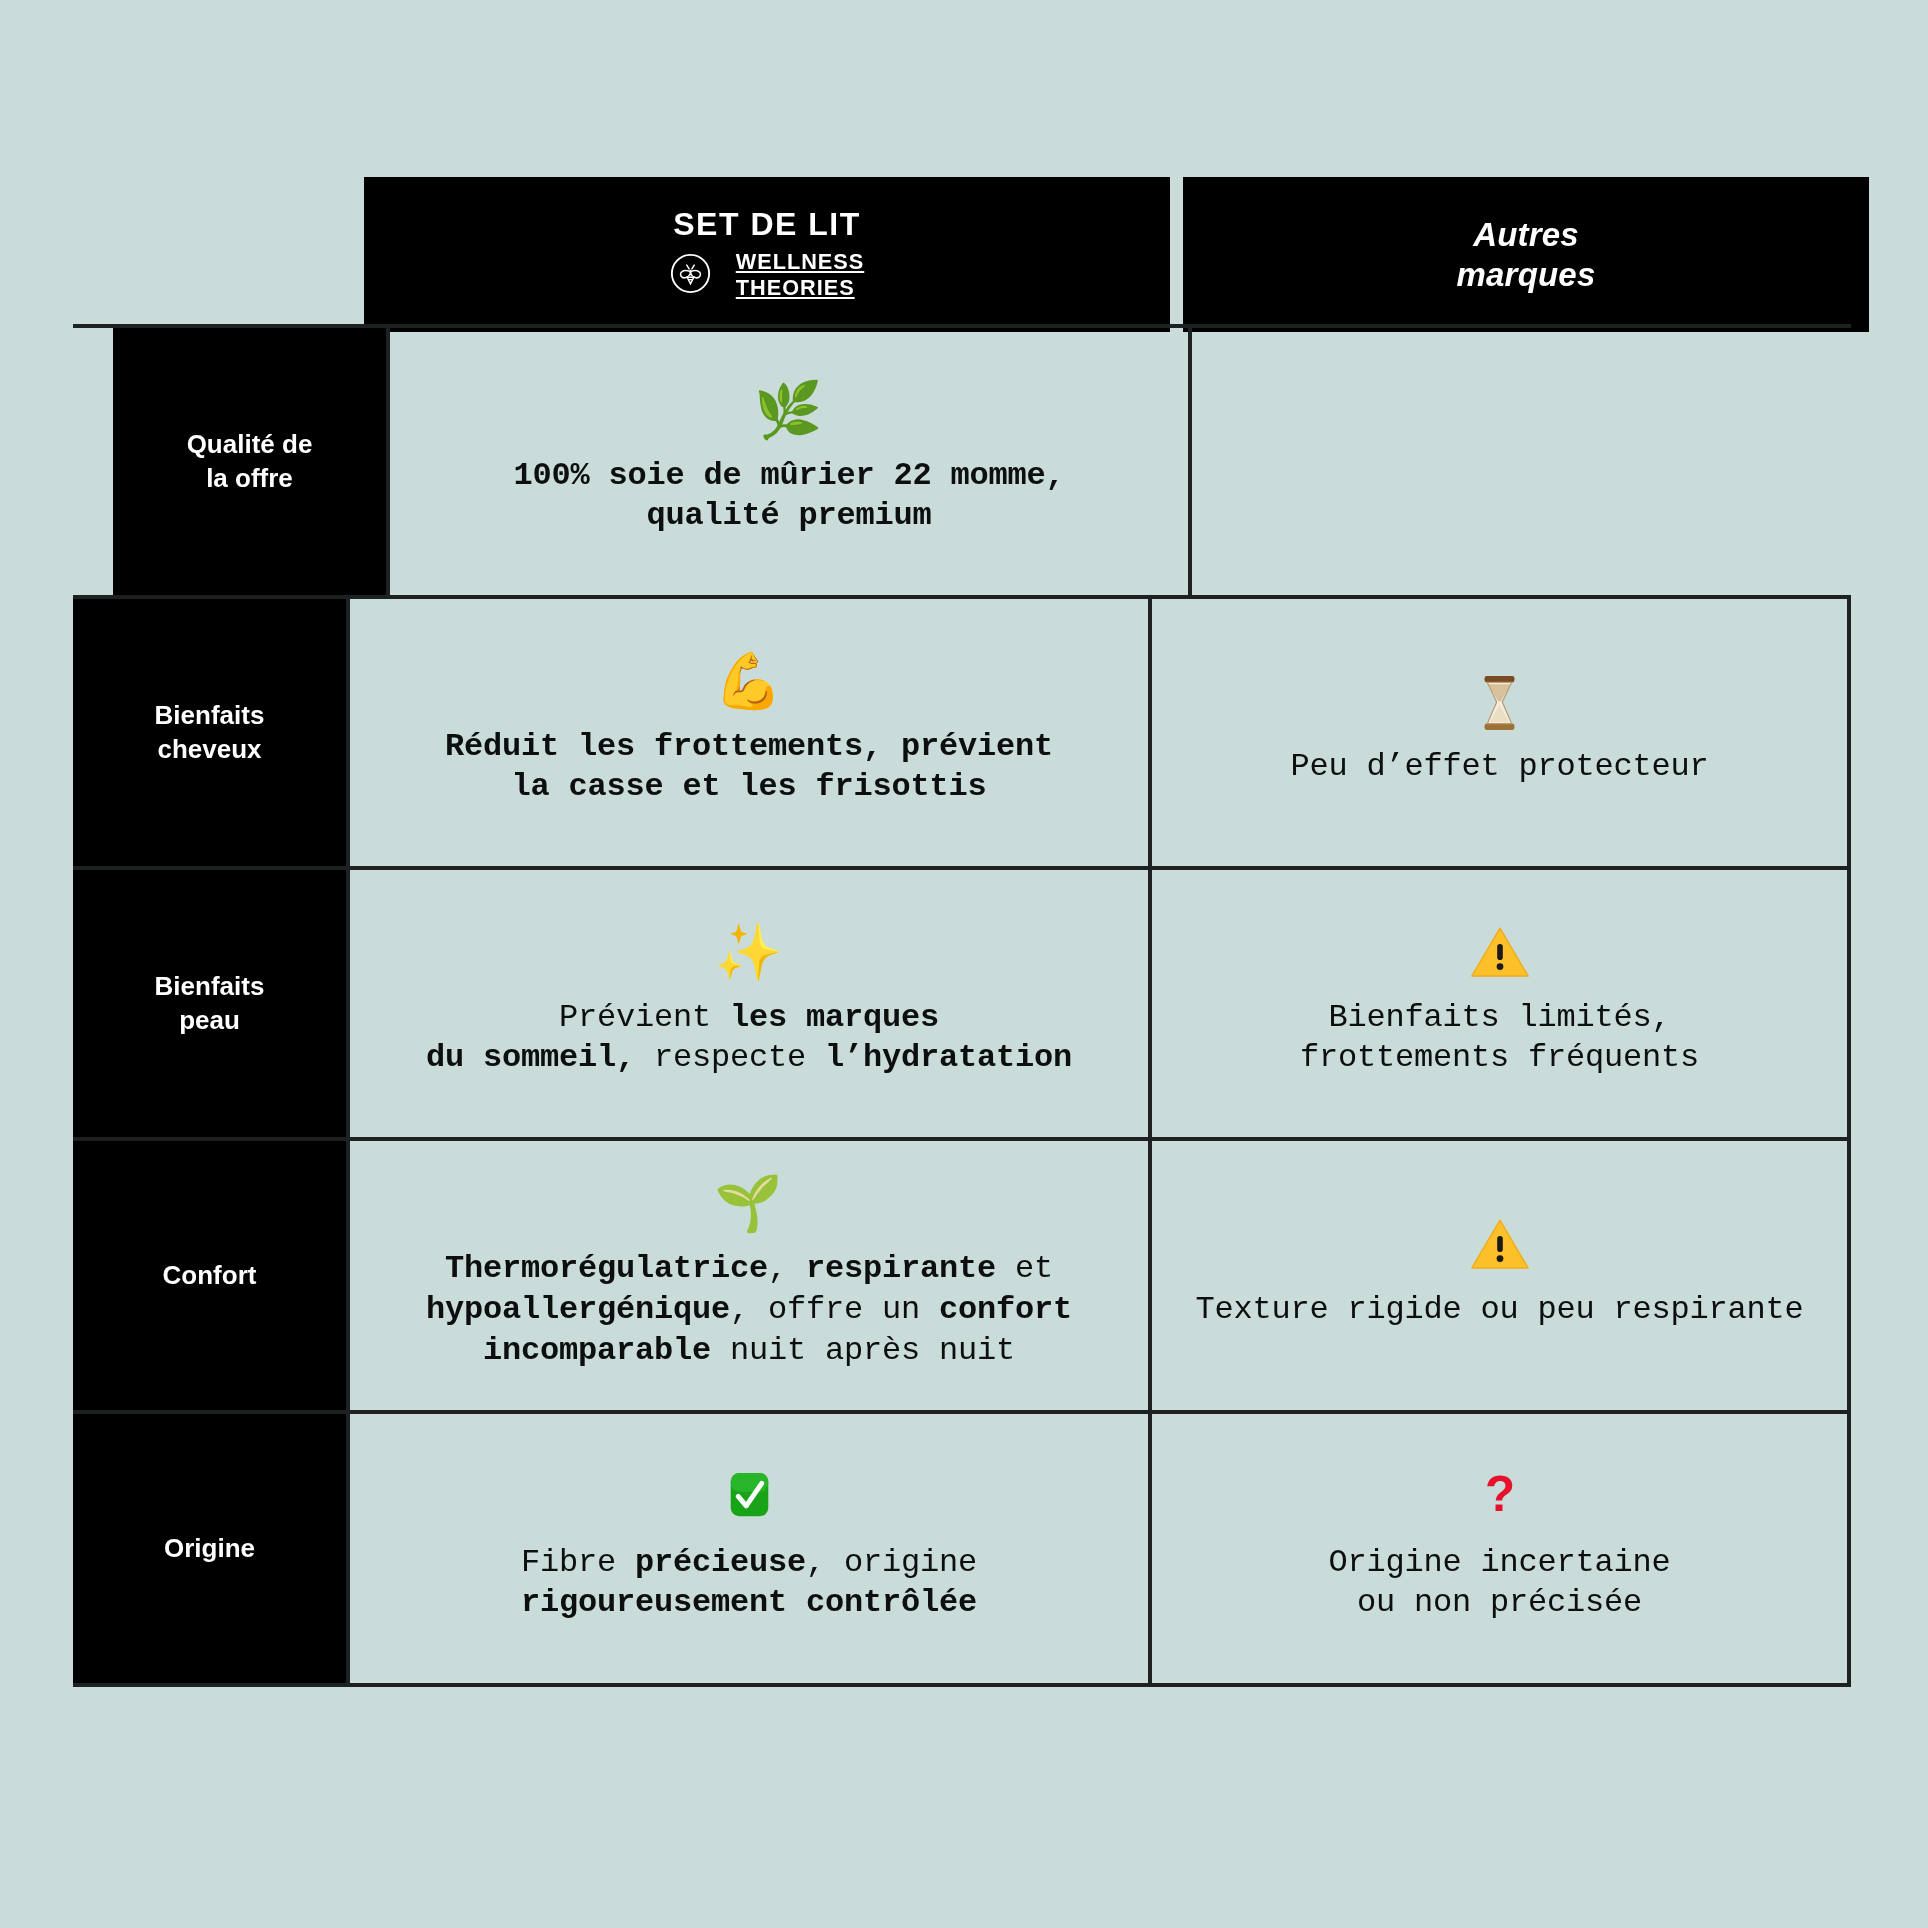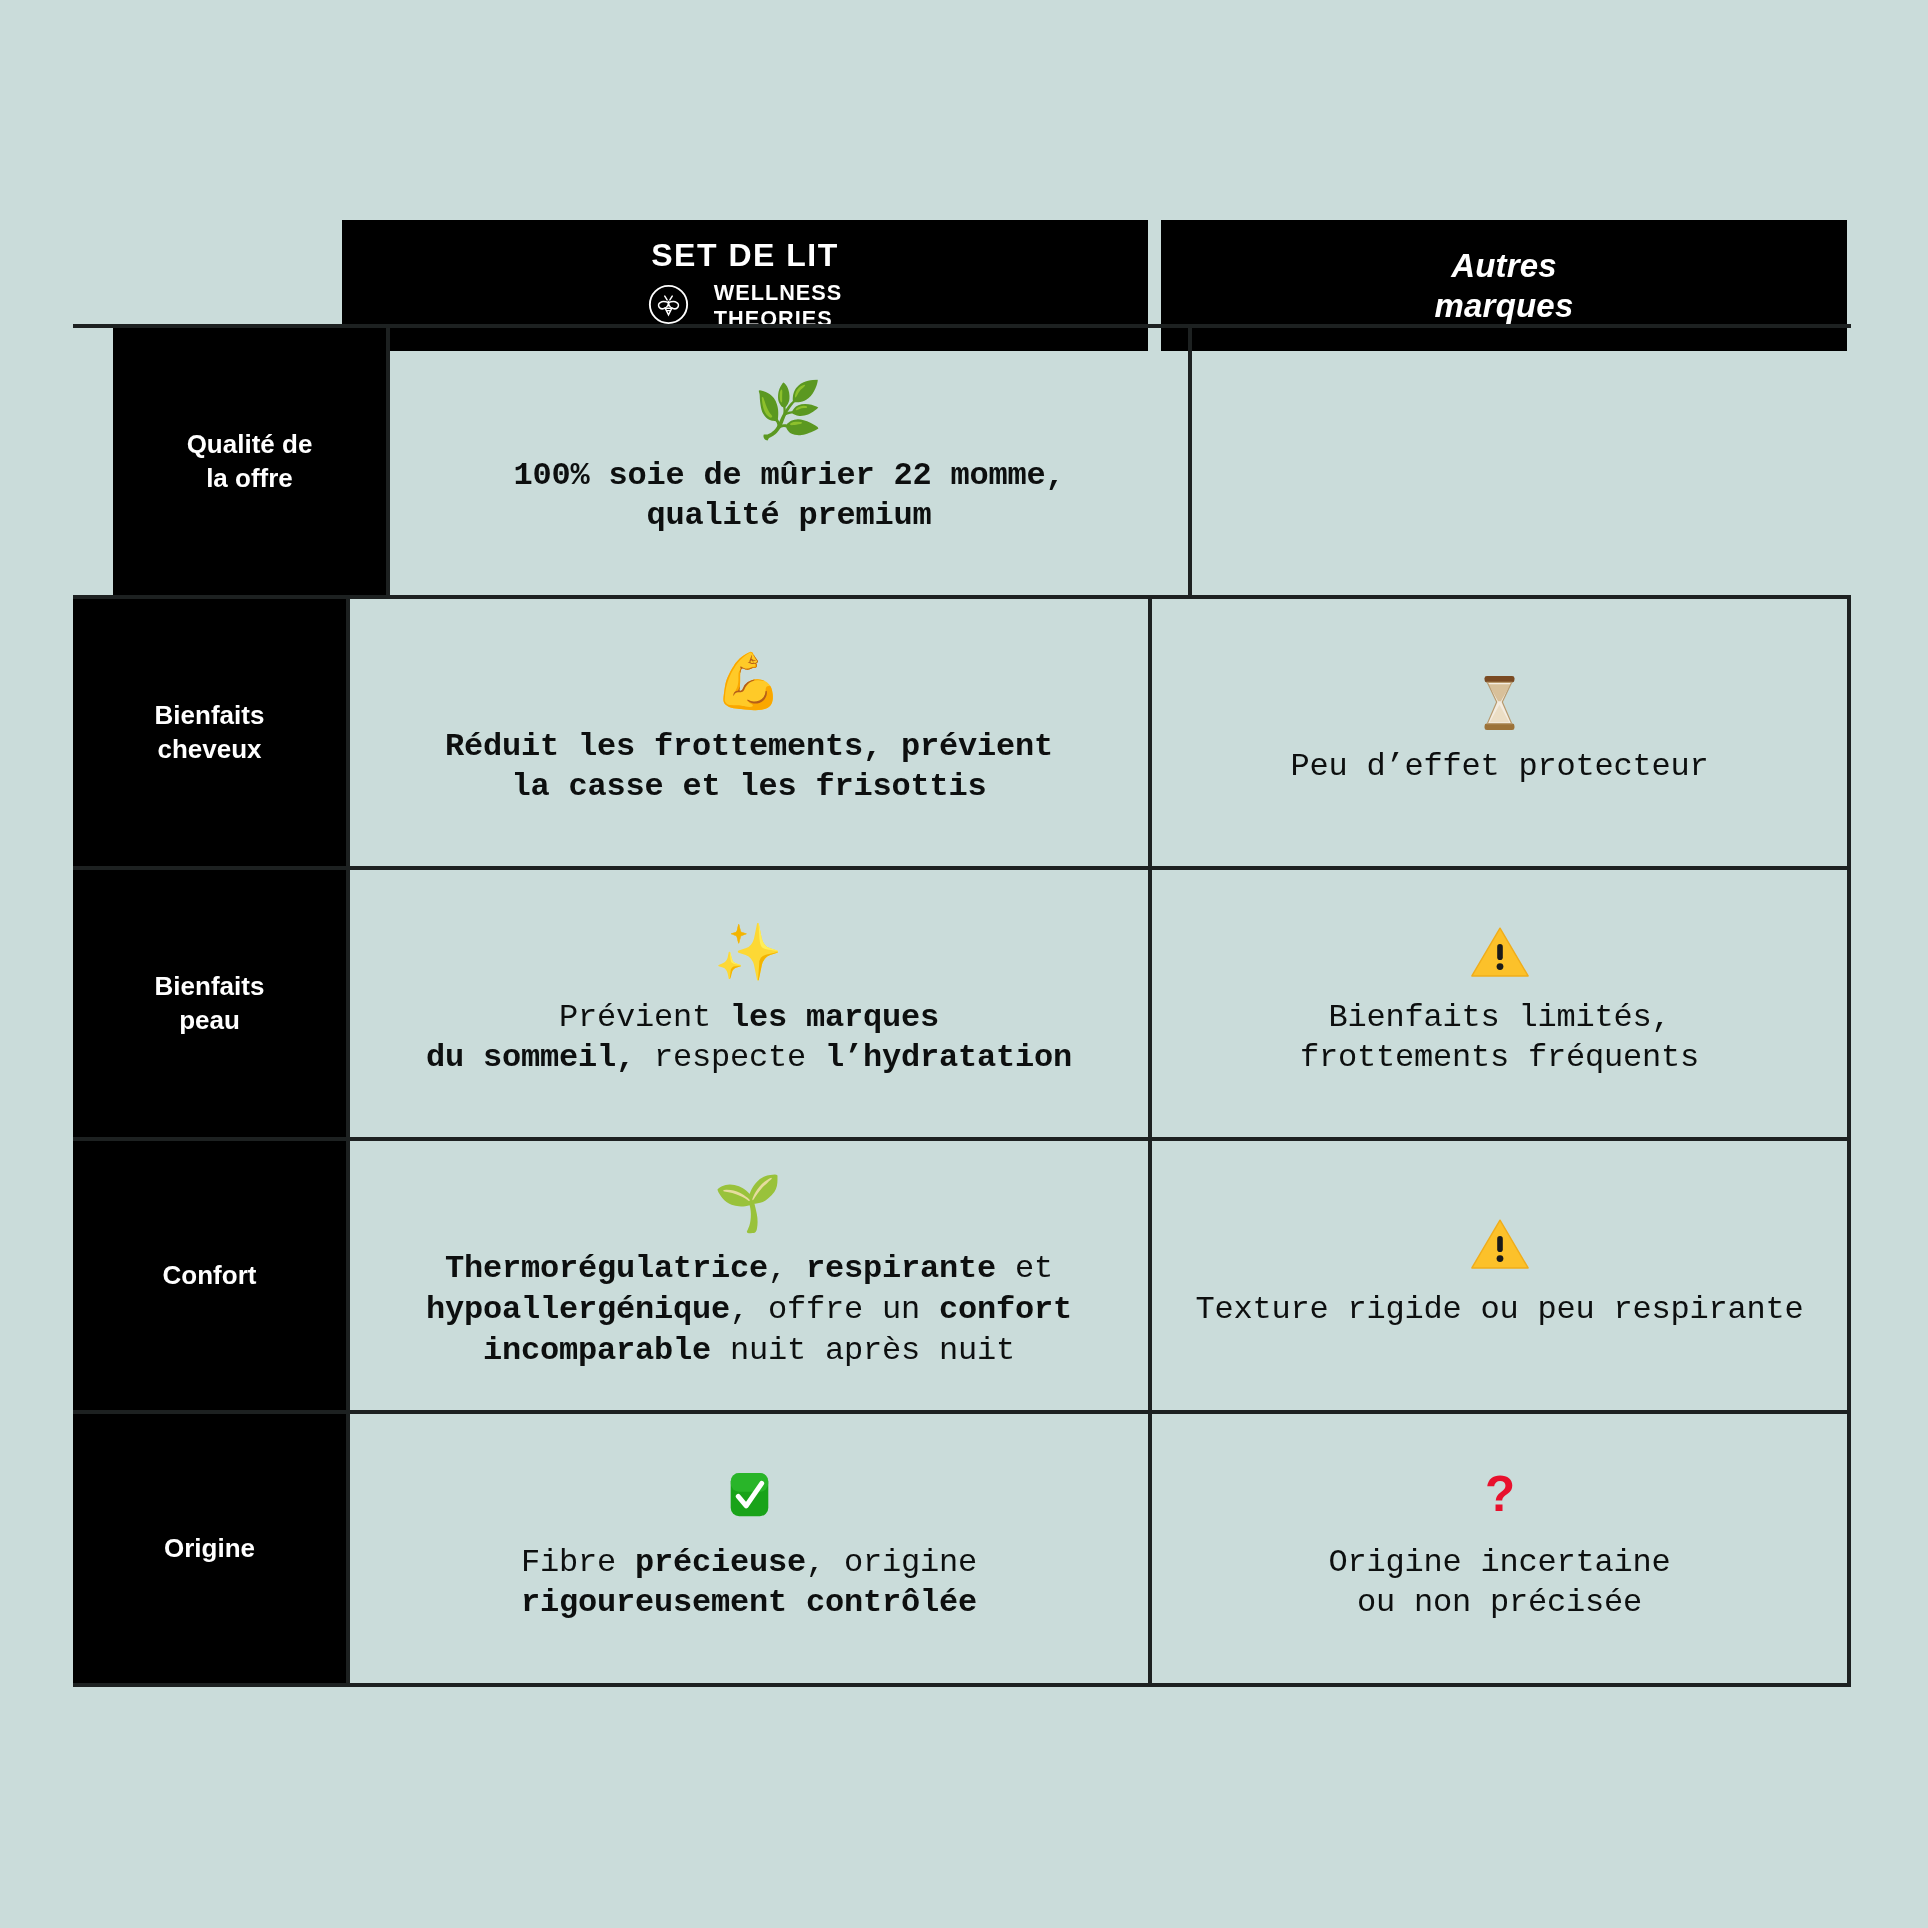--- a/index.html
+++ b/index.html
@@ -7,41 +7,40 @@
     width:1928px;height:1928px;
     background:#cadcda;
     font-family:"Liberation Sans","DejaVu Sans",sans-serif;
     -webkit-font-smoothing:antialiased;
     overflow:hidden;
   }
   .stage{position:relative;width:1928px;height:1928px;}
 
   
   .header-row{
-    position:absolute;left:342px;top:177px;
-    width:1505px;height:131px;
+    position:absolute;left:364px;top:177px;
+    width:1505px;height:155px;
     display:flex;
-    margin-top:43px;
   }
   .hdr{
     background:#000;
     display:flex;flex-direction:column;
     align-items:center;justify-content:center;
     color:#fff;text-align:center;
   }
   .hdr-brand{width:806px;}
   .hdr-gap{width:13px;background:#cadcda;}
   .hdr-other{width:686px;font-style:italic;}
 
   .brand-title{
     font-size:32px;font-weight:700;letter-spacing:1.5px;
     line-height:1.05;margin-bottom:7.5px;
   }
   .brand-lock{
-    display:flex;align-items:center;justify-content:center;gap:25px;
+    display:flex;align-items:center;justify-content:center;gap:25px;text-decoration:underline;
   }
   .brand-mark{flex:0 0 auto;display:block;}
   .brand-words{
     text-align:left;font-size:21.7px;font-weight:700;
     letter-spacing:1px;line-height:1.18;
   }
   .other-title{
     font-size:33px;font-weight:700;line-height:1.2;letter-spacing:0.2px;
   }
 

